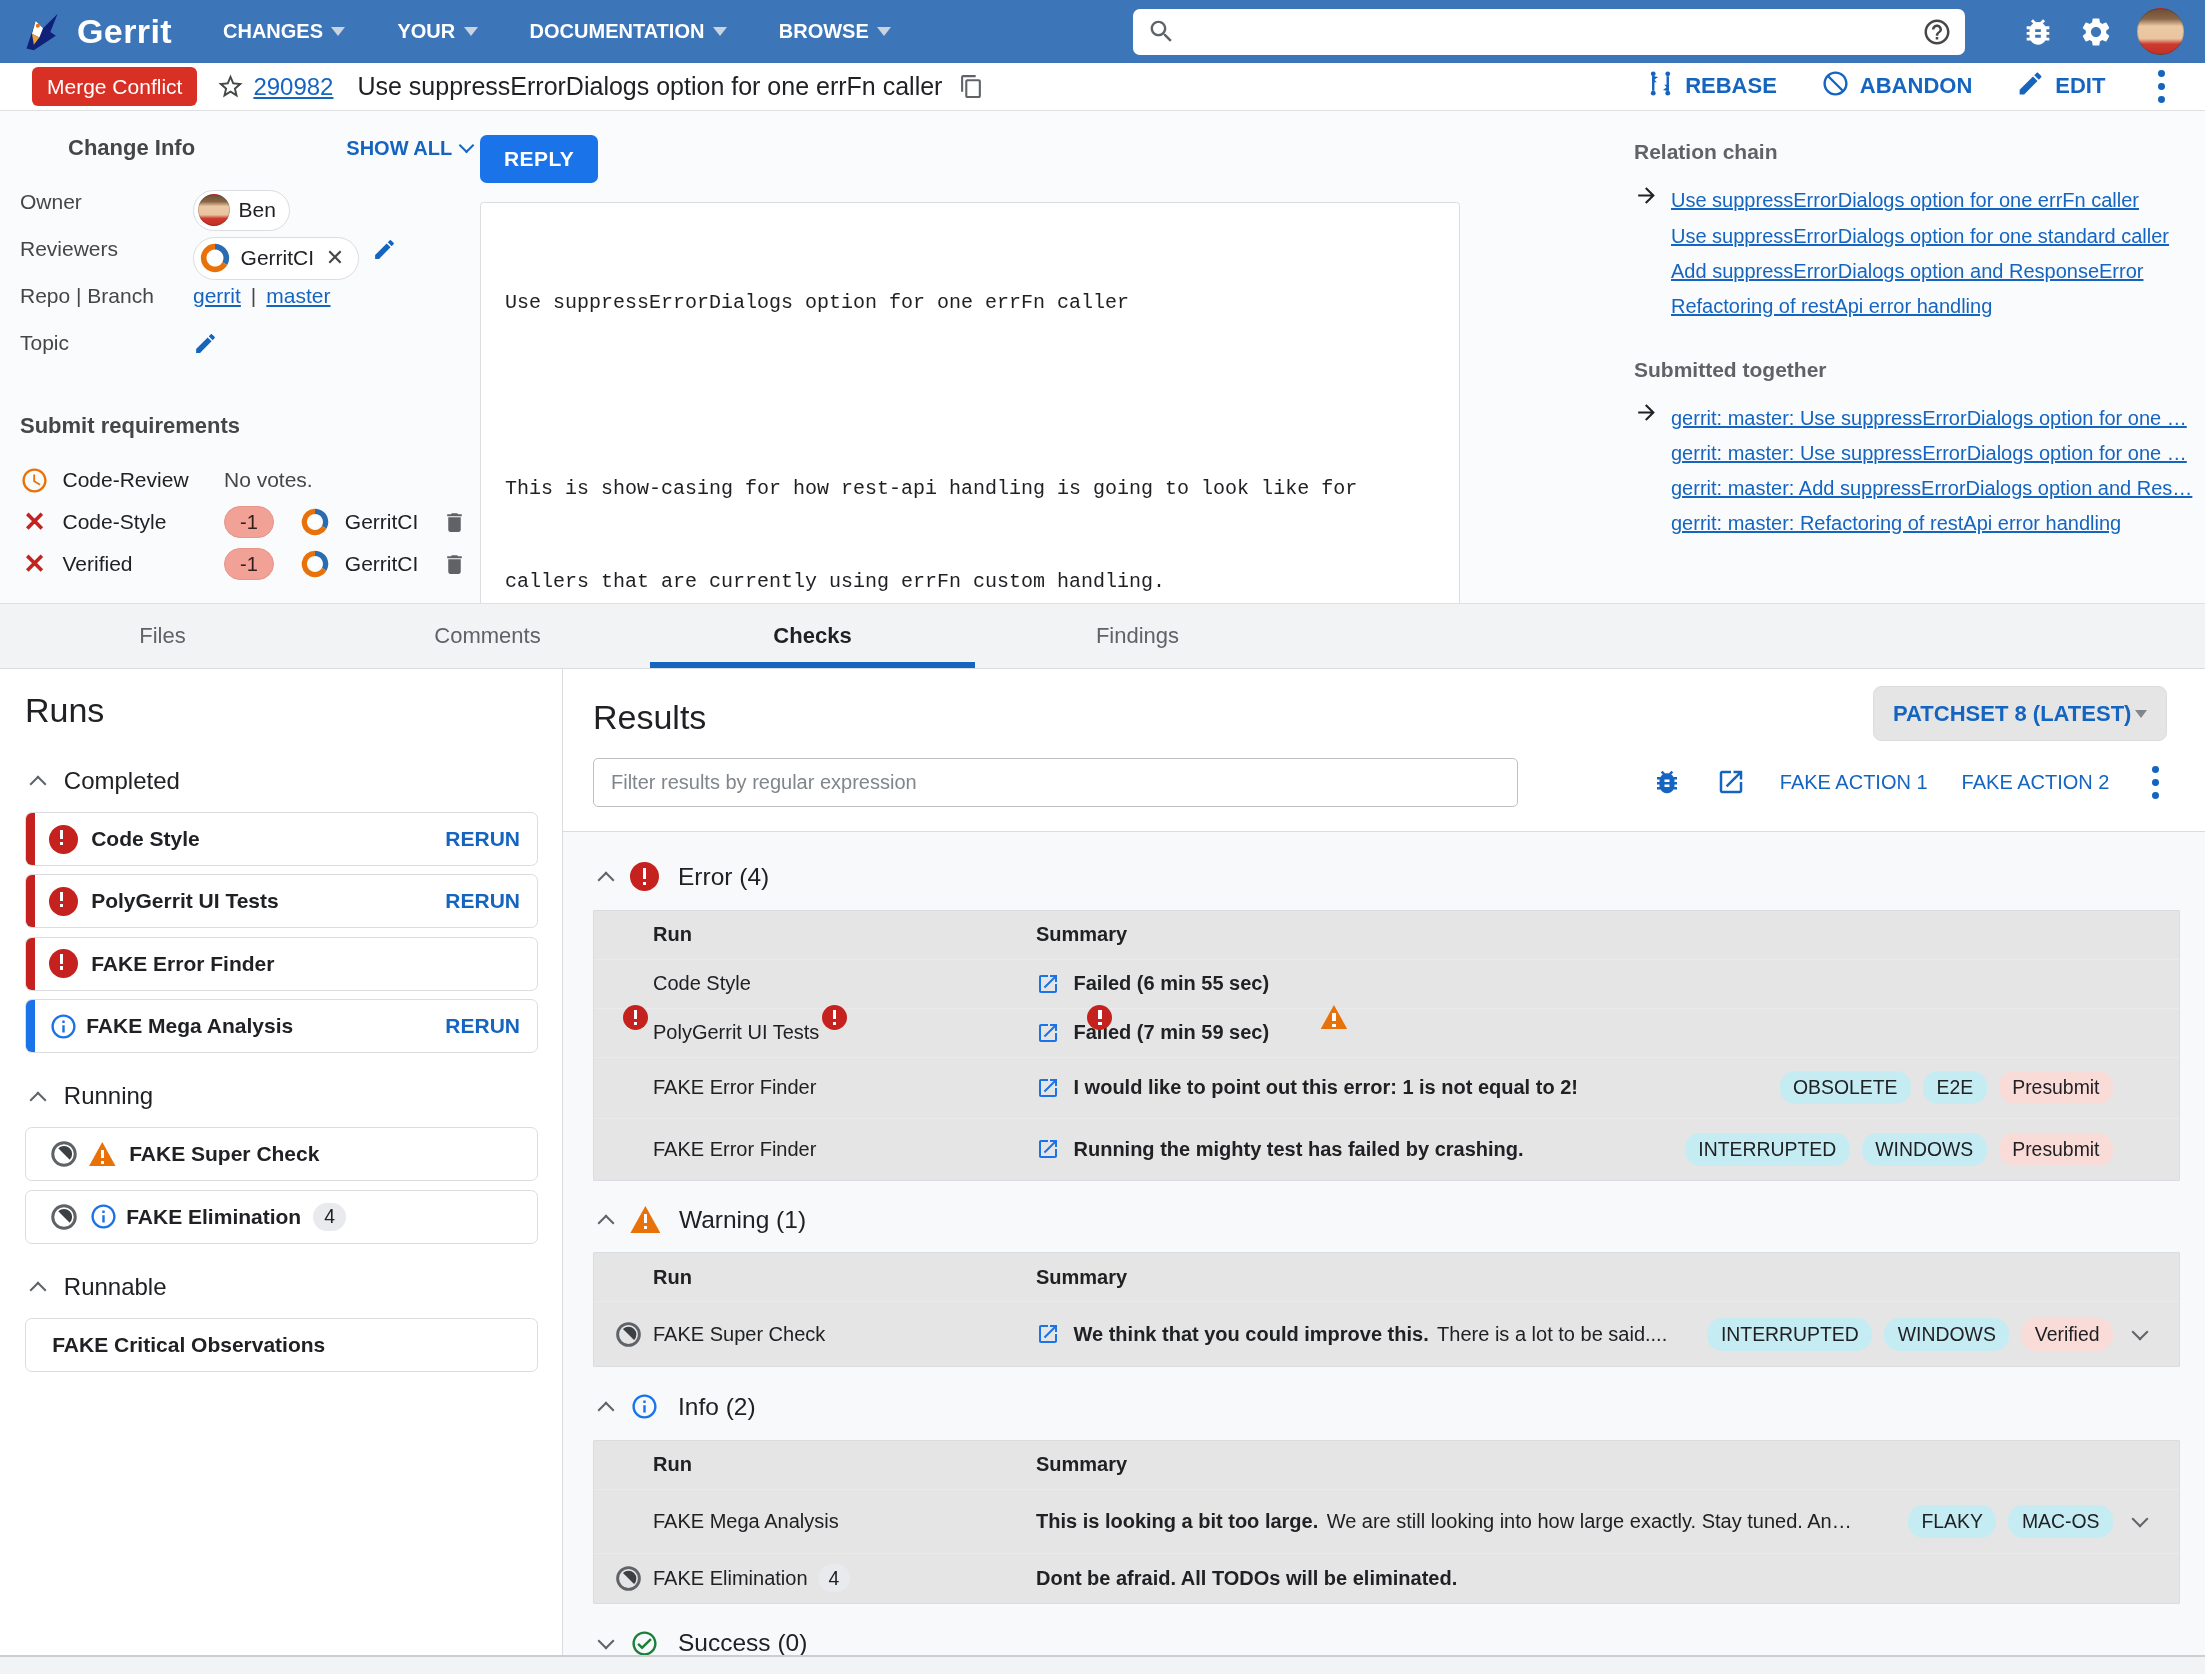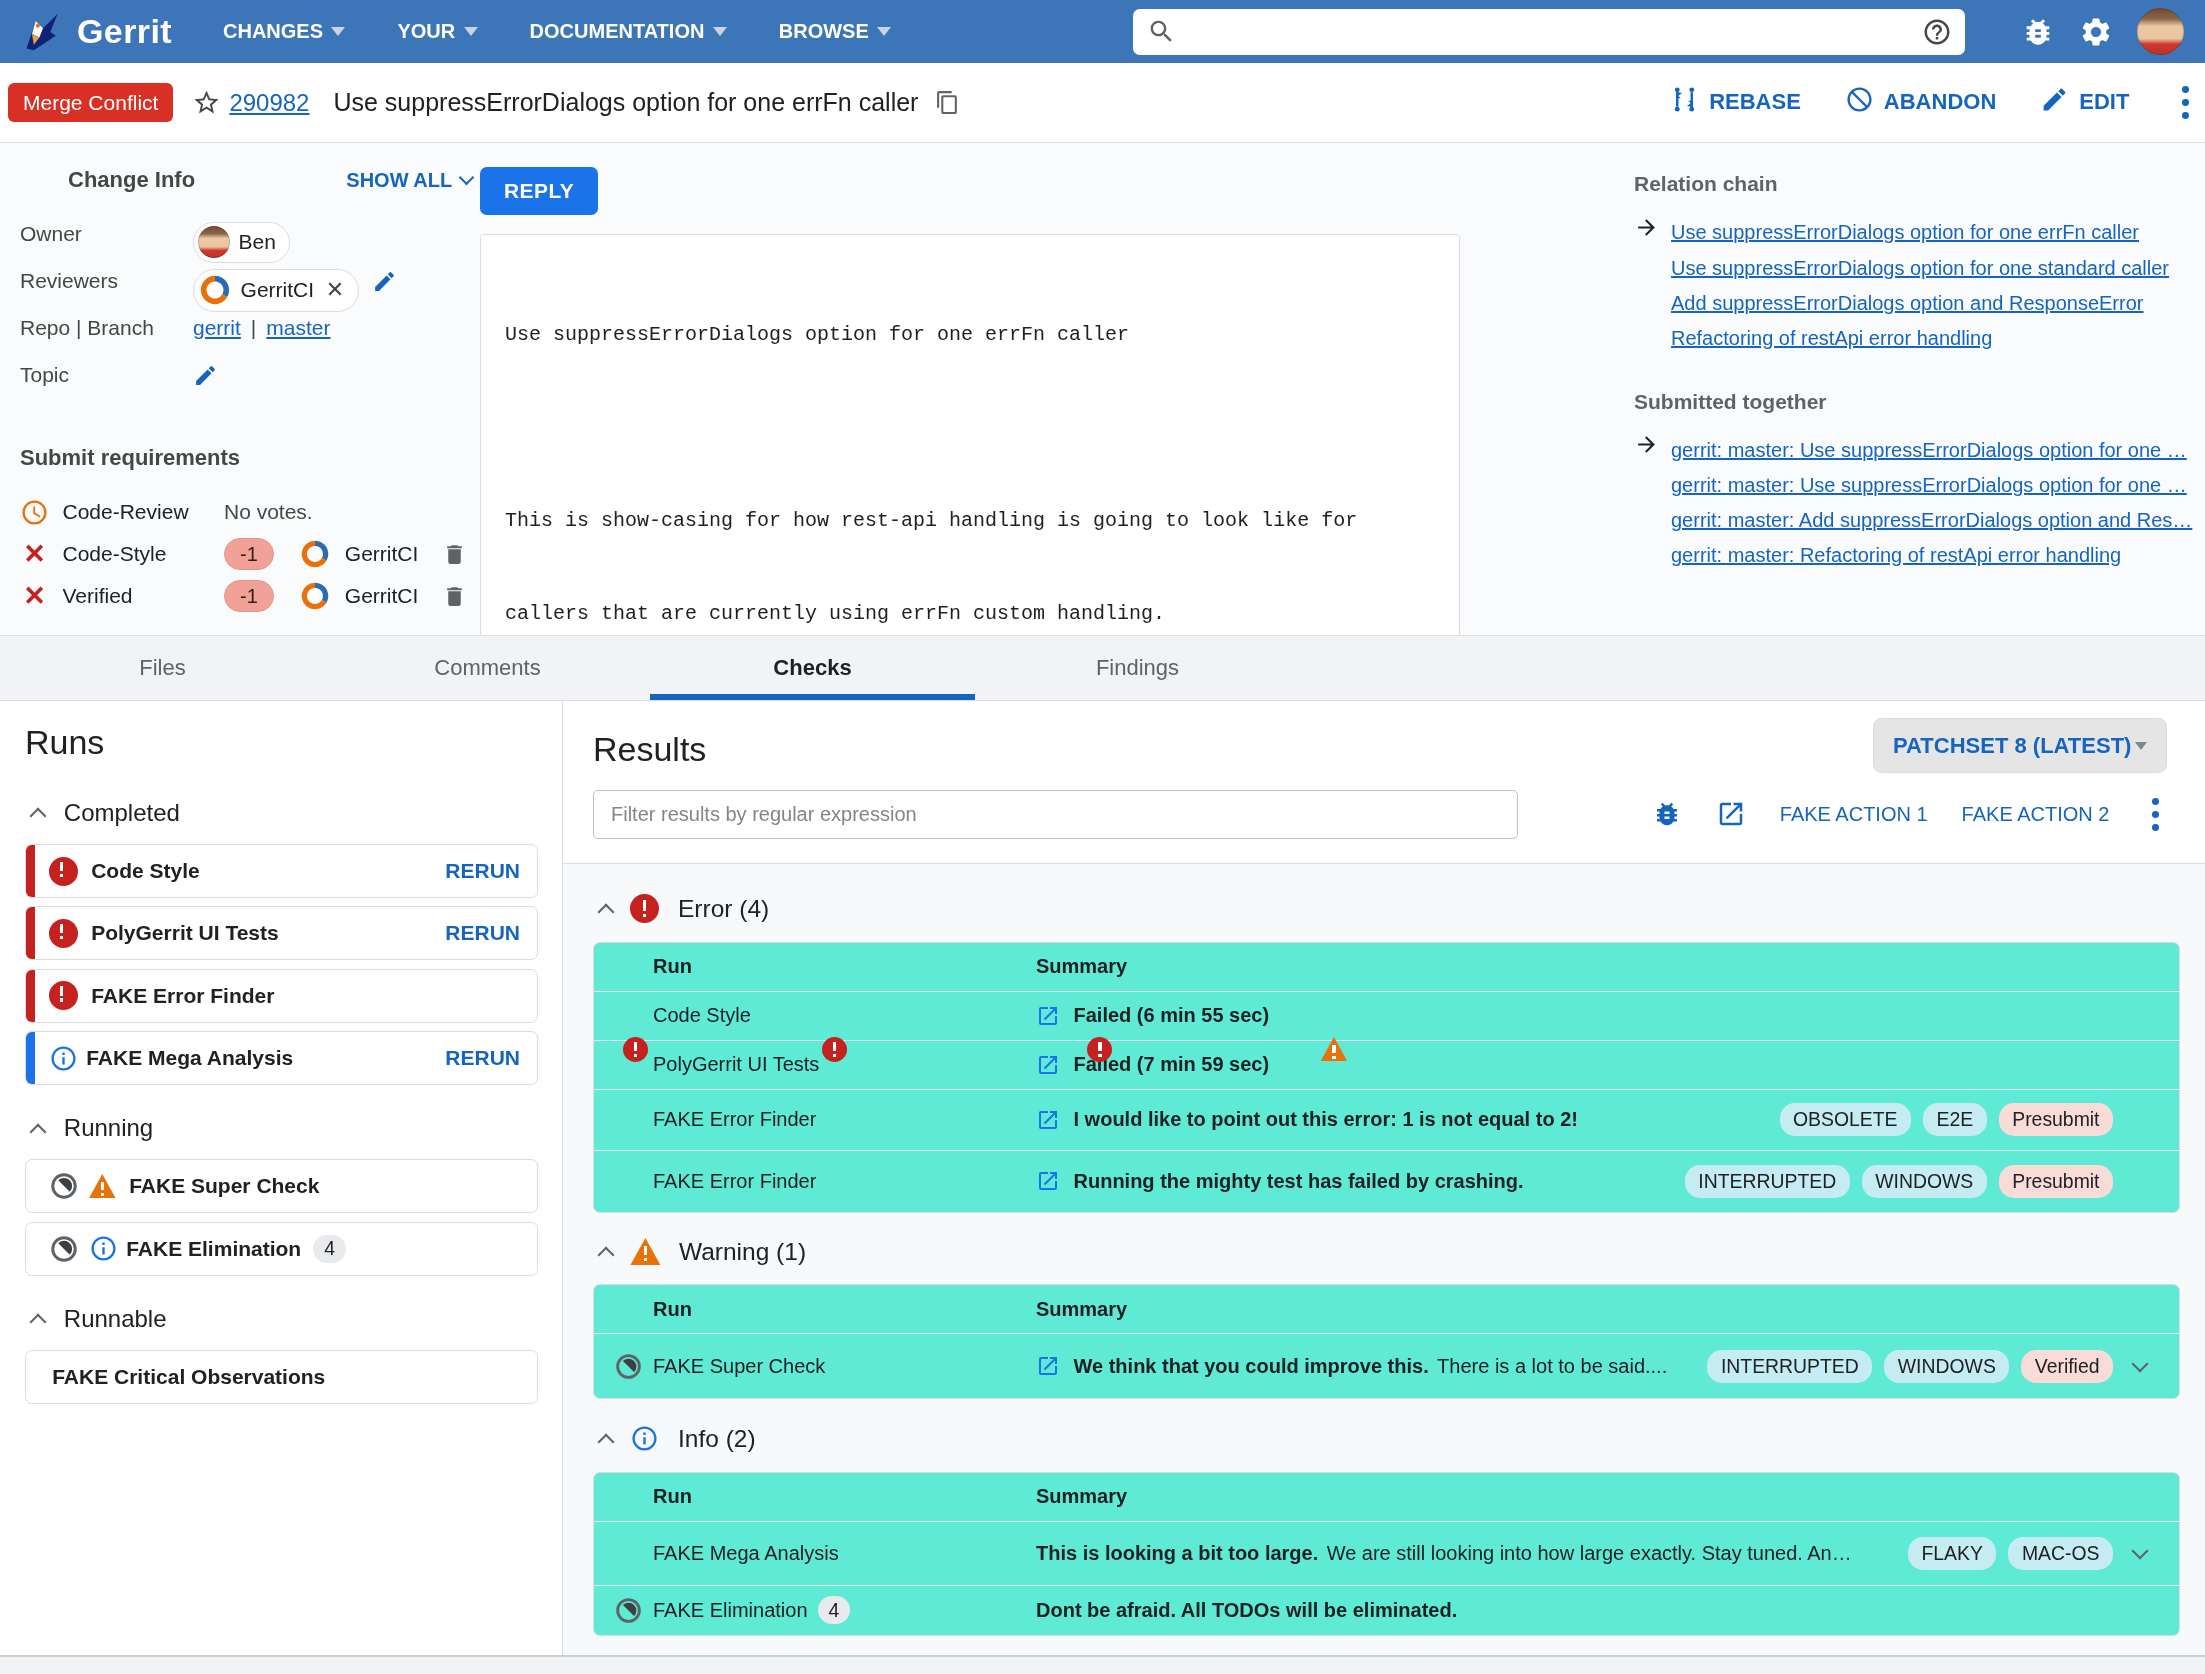--- a/index.html
+++ b/index.html
@@ -16,21 +16,21 @@
   .nav-spacer { flex:1; }
   .searchbox { width:832px; height:46px; background:#fff; border-radius:6.8px; display:flex; align-items:center; padding:0 13.5px; margin-right:32px; }
   .searchbox input { flex:1; border:none; outline:none; font-size:20px; font-family:"Liberation Sans",sans-serif; color:#202124; background:transparent; padding:0 10px; }
   .nav-icon { width:34px; height:34px; color:#fff; margin-left:24px; flex:none; }
   .nav-icon svg { width:100%; height:100%; }
   .avatar { width:47px; height:47px; border-radius:50%; margin-left:24px; flex:none;
     background: linear-gradient(180deg,#6e4e36 0%,#8a6648 22%,#ecc9a4 38%,#e9c4a0 66%,#cd3a2e 78%,#c23127 100%); border:0.8px solid rgba(0,0,0,.15); }
   .avatar.small { width:32px; height:32px; margin:0; }
 
   
-  .change-header { height:80px; background:#fff; display:flex; align-items:center; padding:0 8px; border-bottom:0.8px solid #e0e0e0; flex:none; }
+  .change-header { height:48px; background:#fff; display:flex; align-items:center; padding:0 32px; border-bottom:0.8px solid #e0e0e0; flex:none; }
   .status-badge { background:#d93025; color:#fff; font-size:21px; padding:7.6px 15px; border-radius:6px; margin-right:18.6px; }
   .icon24 { width:29px; height:29px; color:#444746; }
   .icon24 svg { width:100%; height:100%; }
   .chg-num { color:#1565c0; font-size:24px; text-decoration:underline; margin:0 24px 0 8.4px; }
   .chg-title { font-size:25px; color:#202124; margin-right:17px; }
   .hdr-actions { margin-left:auto; display:flex; align-items:center; gap:44px; }
   .hdr-action { display:flex; align-items:center; gap:10px; color:#1565c0; font-size:22px; font-weight:bold; cursor:pointer; }
   .hdr-action svg { width:29px; height:29px; }
   .kebab { display:flex; flex-direction:column; gap:6px; padding:5px 8.4px; cursor:pointer; }
   .kebab i { width:6.8px; height:6.8px; border-radius:50%; background:#1565c0; }
@@ -143,21 +143,21 @@
   .sec-head { display:flex; align-items:center; gap:18.6px; margin:25px 0 18.6px 6.8px; font-size:24.5px; color:#202124; cursor:pointer; }
   .sec-head .err-dot { width:29px; height:29px; }
   .sec-head .err-dot::before { left:12.7px; top:6px; height:11px; }
   .sec-head .err-dot::after { left:12.7px; top:20px; }
   .sec-head .warn-tri { width:30px; height:27px; }
   .sec-head .warn-tri::before { left:13.5px; top:8.4px; }
   .sec-head .warn-tri::after { left:13.5px; top:20px; }
   .sec-head .info-ic, .sec-head .ok-ic { width:29px; height:29px; }
   .ok-ic { color:#188038; }
   .ok-ic svg { width:100%; height:100%; }
-  .res-table { background:#5eead4; border:0.8px solid #dadce0; border-radius:7px; margin-bottom:8.4px; }
+  .res-table { background:#e5e5e5; border:0.8px solid #dadce0; border-radius:1px; margin-bottom:8.4px; }
   .t-row { display:flex; align-items:center; min-height:49px; border-bottom:0.8px solid #e8eaed; padding:0 12px 0 20px; }
   .t-row:last-child { border-bottom:none; }
   .t-row.header { font-weight:bold; font-size:20px; color:#202124; }
   .run-cell { width:422px; flex:none; display:flex; align-items:center; font-size:20px; color:#202124; }
   .run-cell .iconslot { width:39px; flex:none; display:flex; align-items:center; }
   .sum-cell { flex:1; display:flex; align-items:center; font-size:20px; min-width:0; padding:10px 0; }
   .sum-cell .ext-ic { color:#1a73e8; margin-right:13.5px; }
   .sum-bold { font-weight:bold; }
   .sum-rest { color:#202124; margin-left:8.4px; white-space:nowrap; overflow:hidden; }
   .tags { margin-left:auto; display:flex; gap:12px; padding-left:17px; flex:none; }

